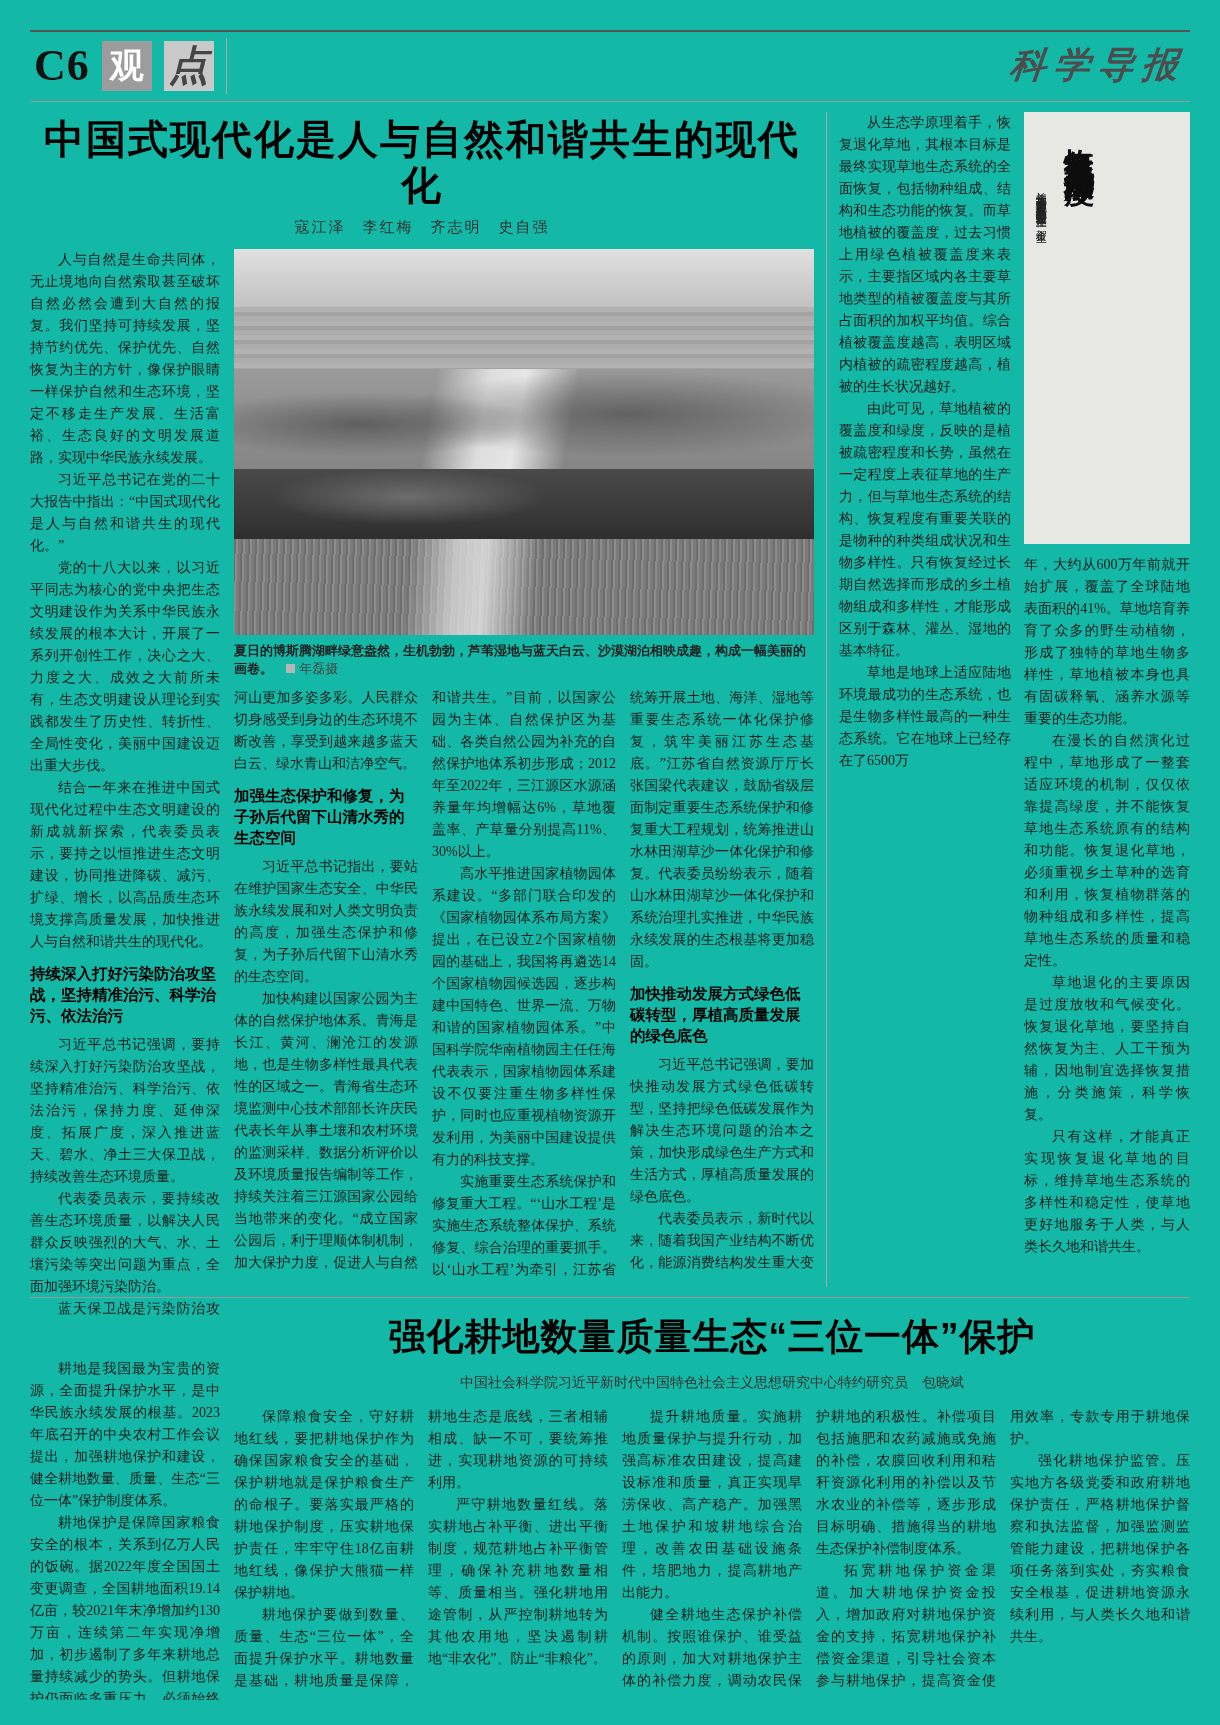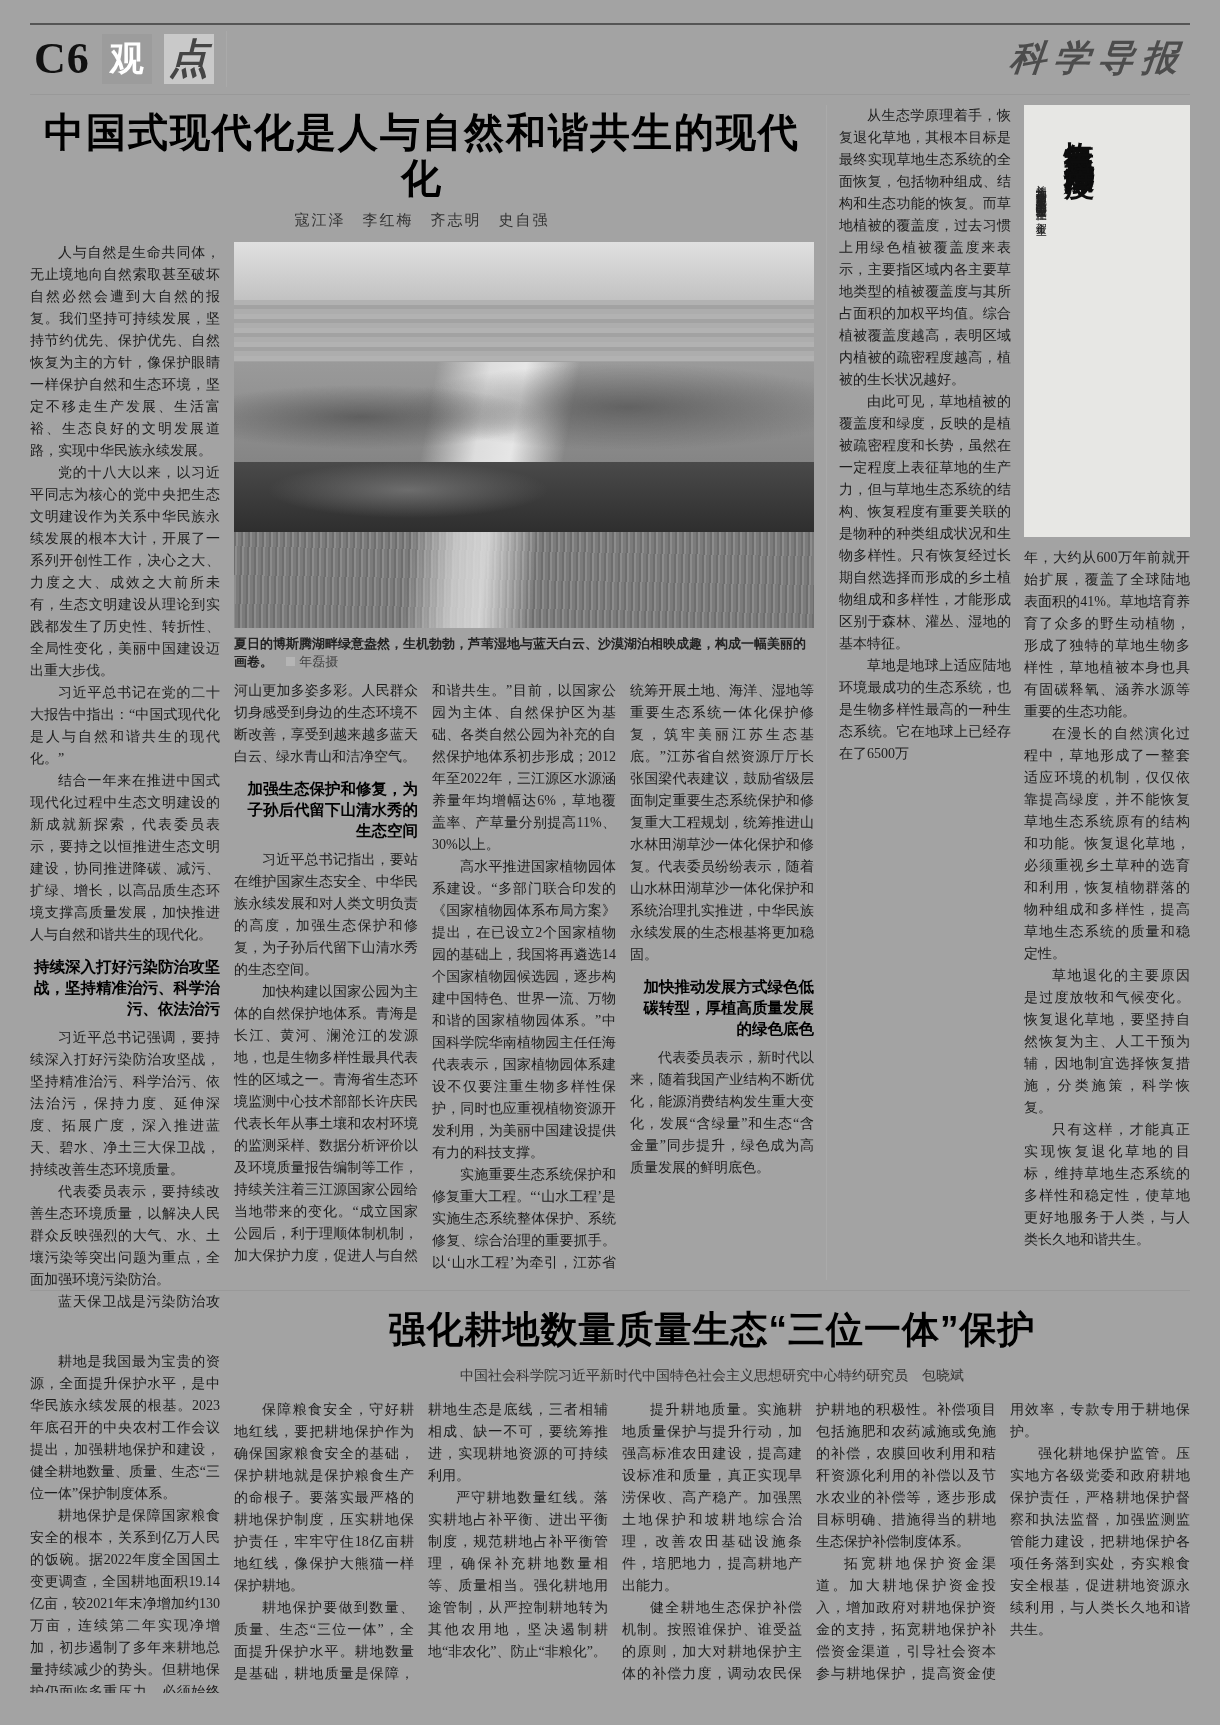--- a/index.html
+++ b/index.html
@@ -5,21 +5,21 @@
   * { box-sizing: border-box; }
   html,body { margin:0; padding:0; }
   body {
     width:1220px; height:1725px;
     background:#efefed;
     font-family:"Liberation Serif","DejaVu Serif",serif;
     color:#1c1c1c;
   }
   .page {
     position:relative; width:1220px; height:1725px;
-    background:#a3a3a3; padding:23px 30px 18px;
+    background:#14b8a6; padding:30px 30px 18px;
     overflow:hidden;
   }
   
   .hdr {
     border-top:2px solid #555;
     border-bottom:1px solid #999;
     height:72px;
     display:flex; justify-content:space-between; align-items:center;
     padding:6px 4px 8px;
   }
@@ -78,21 +78,21 @@
   .credit { color:#444; margin-left:10px; font-weight:normal; }
   .credit .sq { width:9px; height:9px; margin-right:4px; vertical-align:baseline; display:inline-block; }
   .threecols { column-count:3; column-gap:14px; column-fill:auto; height:612px; overflow:hidden; }
   
   .blk-p, .blk-pc { font-size:14px; line-height:22px; text-align:justify; margin:0; color:#1c1c1c; }
   .blk-p { text-indent:2em; }
   .blk-pc { text-indent:0; }
   .blk-h {
     font-family:"Liberation Sans","DejaVu Sans",sans-serif;
     font-size:15.5px; font-weight:bold; line-height:21px;
-    margin:10px 0 8px; color:#000; text-align:right;
+    margin:10px 0 8px; color:#000; text-align:left;
   }
   
   .divider-v { width:1px; background:#aaa; margin:0 12px; }
   .sidebar { flex:1; display:flex; min-width:0; }
   .sb-colA { width:172px; height:1165px; overflow:hidden; }
   .sb-colB { flex:1; margin-left:13px; display:flex; flex-direction:column; min-width:0; }
   .sb-titlebox {
     height:432px; background:#e7e7e4; padding:13px 10px; flex:0 0 auto;
   }
   .sb-vert { writing-mode:vertical-rl; height:100%; }
@@ -140,22 +140,22 @@
   </div>
 
   <div class="content-top">
 
     <div class="main-article">
       <h1 class="main-title">中国式现代化是人与自然和谐共生的现代化</h1>
       <div class="main-byline">寇江泽　李红梅　齐志明　史自强</div>
       <div class="main-body">
         <div class="colA">
             <div class="blk-p">人与自然是生命共同体，无止境地向自然索取甚至破坏自然必然会遭到大自然的报复。我们坚持可持续发展，坚持节约优先、保护优先、自然恢复为主的方针，像保护眼睛一样保护自然和生态环境，坚定不移走生产发展、生活富裕、生态良好的文明发展道路，实现中华民族永续发展。</div>
+            <div class="blk-p">习近平总书记在党的二十大报告中指出：“中国式现代化是人与自然和谐共生的现代化。”</div>
             <div class="blk-p">党的十八大以来，以习近平同志为核心的党中央把生态文明建设作为关系中华民族永续发展的根本大计，开展了一系列开创性工作，决心之大、力度之大、成效之大前所未有，生态文明建设从理论到实践都发生了历史性、转折性、全局性变化，美丽中国建设迈出重大步伐。</div>
-            <div class="blk-p">习近平总书记在党的二十大报告中指出：“中国式现代化是人与自然和谐共生的现代化。”</div>
             <div class="blk-p">结合一年来在推进中国式现代化过程中生态文明建设的新成就新探索，代表委员表示，要持之以恒推进生态文明建设，协同推进降碳、减污、扩绿、增长，以高品质生态环境支撑高质量发展，加快推进人与自然和谐共生的现代化。</div>
             <div class="blk-h">持续深入打好污染防治攻坚战，坚持精准治污、科学治污、依法治污</div>
             <div class="blk-p">习近平总书记强调，要持续深入打好污染防治攻坚战，坚持精准治污、科学治污、依法治污，保持力度、延伸深度、拓展广度，深入推进蓝天、碧水、净土三大保卫战，持续改善生态环境质量。</div>
             <div class="blk-p">代表委员表示，要持续改善生态环境质量，以解决人民群众反映强烈的大气、水、土壤污染等突出问题为重点，全面加强环境污染防治。</div>
             <div class="blk-p">蓝天保卫战是污染防治攻坚战的重中之重。“河北深入实施城市大气污染深度治理，协同推动产业、能源、交通运输结构调整，3个省考断面和9个不达标城市空气质量优良天数比例提高到了80%以上。”</div>
           </div>
         <div class="rest">
           <div class="photo">
             <div class="ph ph-sky"></div>
             <div class="ph ph-far"></div>
@@ -168,20 +168,21 @@
             <span class="credit"><span class="sq"></span><span>年磊摄</span></span>
           </div>
           <div class="threecols">
               <div class="blk-pc">河山更加多姿多彩。人民群众切身感受到身边的生态环境不断改善，享受到越来越多蓝天白云、绿水青山和洁净空气。</div>
               <div class="blk-h">加强生态保护和修复，为子孙后代留下山清水秀的生态空间</div>
               <div class="blk-p">习近平总书记指出，要站在维护国家生态安全、中华民族永续发展和对人类文明负责的高度，加强生态保护和修复，为子孙后代留下山清水秀的生态空间。</div>
               <div class="blk-p">加快构建以国家公园为主体的自然保护地体系。青海是长江、黄河、澜沧江的发源地，也是生物多样性最具代表性的区域之一。青海省生态环境监测中心技术部部长许庆民代表长年从事土壤和农村环境的监测采样、数据分析评价以及环境质量报告编制等工作，持续关注着三江源国家公园给当地带来的变化。“成立国家公园后，利于理顺体制机制，加大保护力度，促进人与自然和谐共生。”目前，以国家公园为主体、自然保护区为基础、各类自然公园为补充的自然保护地体系初步形成；2012年至2022年，三江源区水源涵养量年均增幅达6%，草地覆盖率、产草量分别提高11%、30%以上。</div>
               <div class="blk-p">高水平推进国家植物园体系建设。“多部门联合印发的《国家植物园体系布局方案》提出，在已设立2个国家植物园的基础上，我国将再遴选14个国家植物园候选园，逐步构建中国特色、世界一流、万物和谐的国家植物园体系。”中国科学院华南植物园主任任海代表表示，国家植物园体系建设不仅要注重生物多样性保护，同时也应重视植物资源开发利用，为美丽中国建设提供有力的科技支撑。</div>
               <div class="blk-p">实施重要生态系统保护和修复重大工程。“‘山水工程’是实施生态系统整体保护、系统修复、综合治理的重要抓手。以‘山水工程’为牵引，江苏省统筹开展土地、海洋、湿地等重要生态系统一体化保护修复，筑牢美丽江苏生态基底。”江苏省自然资源厅厅长张国梁代表建议，鼓励省级层面制定重要生态系统保护和修复重大工程规划，统筹推进山水林田湖草沙一体化保护和修复。代表委员纷纷表示，随着山水林田湖草沙一体化保护和系统治理扎实推进，中华民族永续发展的生态根基将更加稳固。</div>
               <div class="blk-h">加快推动发展方式绿色低碳转型，厚植高质量发展的绿色底色</div>
+              <div class="blk-p">习近平总书记强调，要加快推动发展方式绿色低碳转型，坚持把绿色低碳发展作为解决生态环境问题的治本之策，加快形成绿色生产方式和生活方式，厚植高质量发展的绿色底色。</div>
               <div class="blk-p">代表委员表示，新时代以来，随着我国产业结构不断优化，能源消费结构发生重大变化，发展“含绿量”和生态“含金量”同步提升，绿色成为高质量发展的鲜明底色。</div>
             </div>
         </div>
       </div>
     </div>
 
     <div class="divider-v"></div>
 
     <div class="sidebar">
       <div class="sb-colA">

